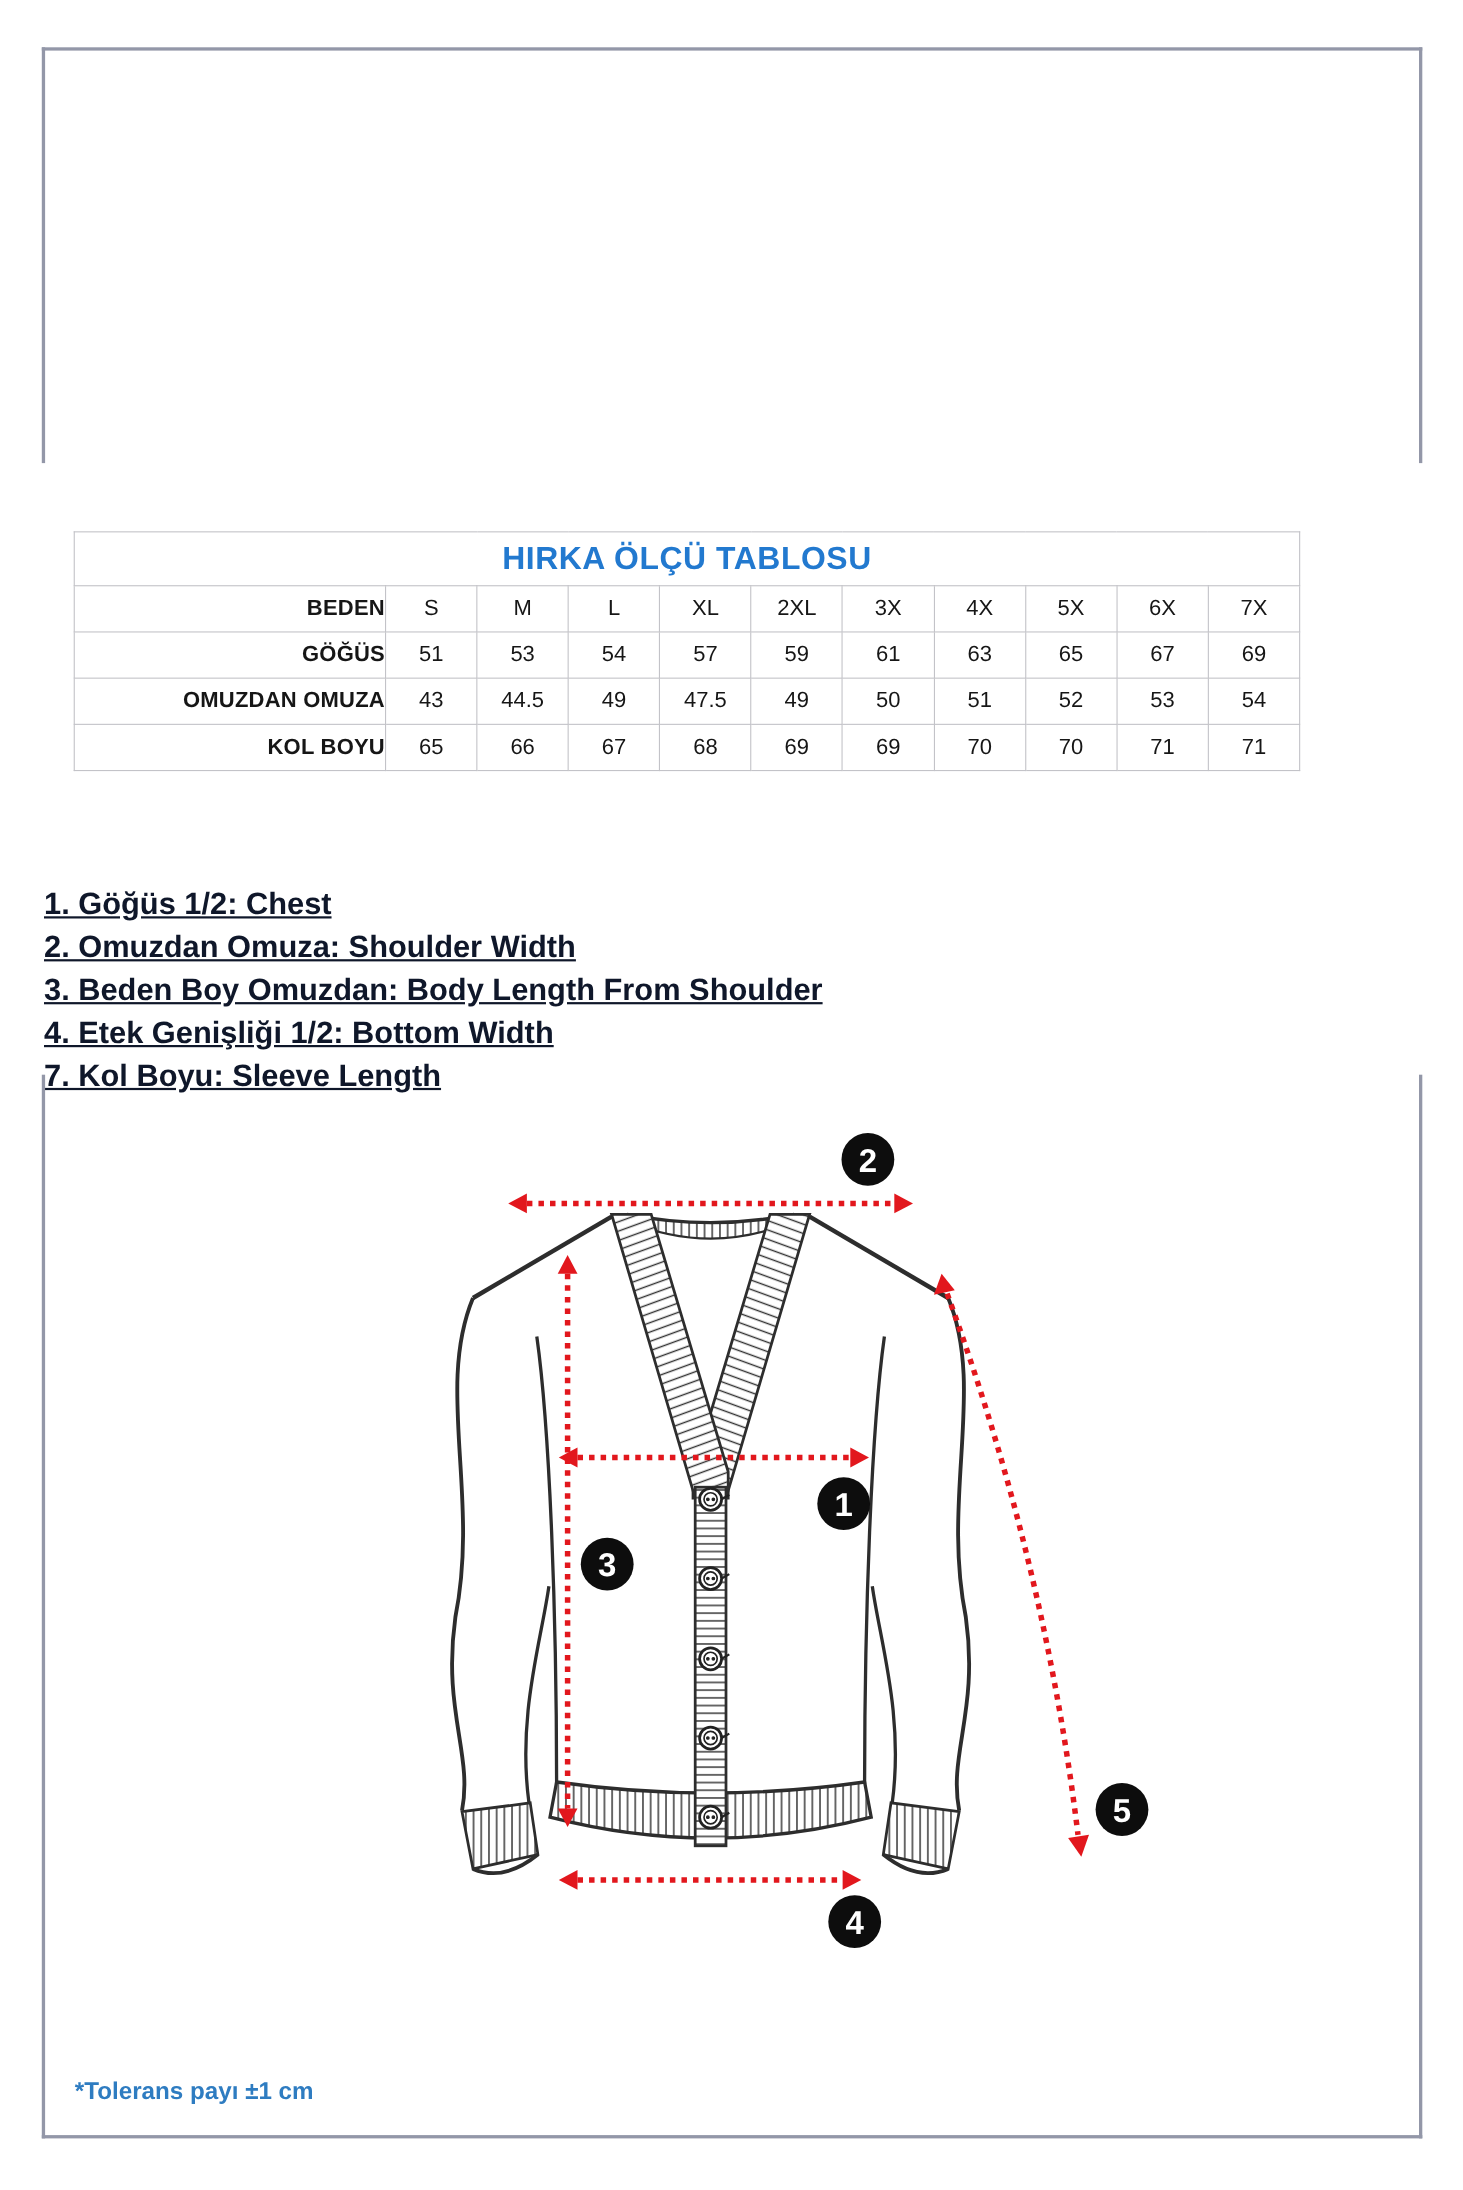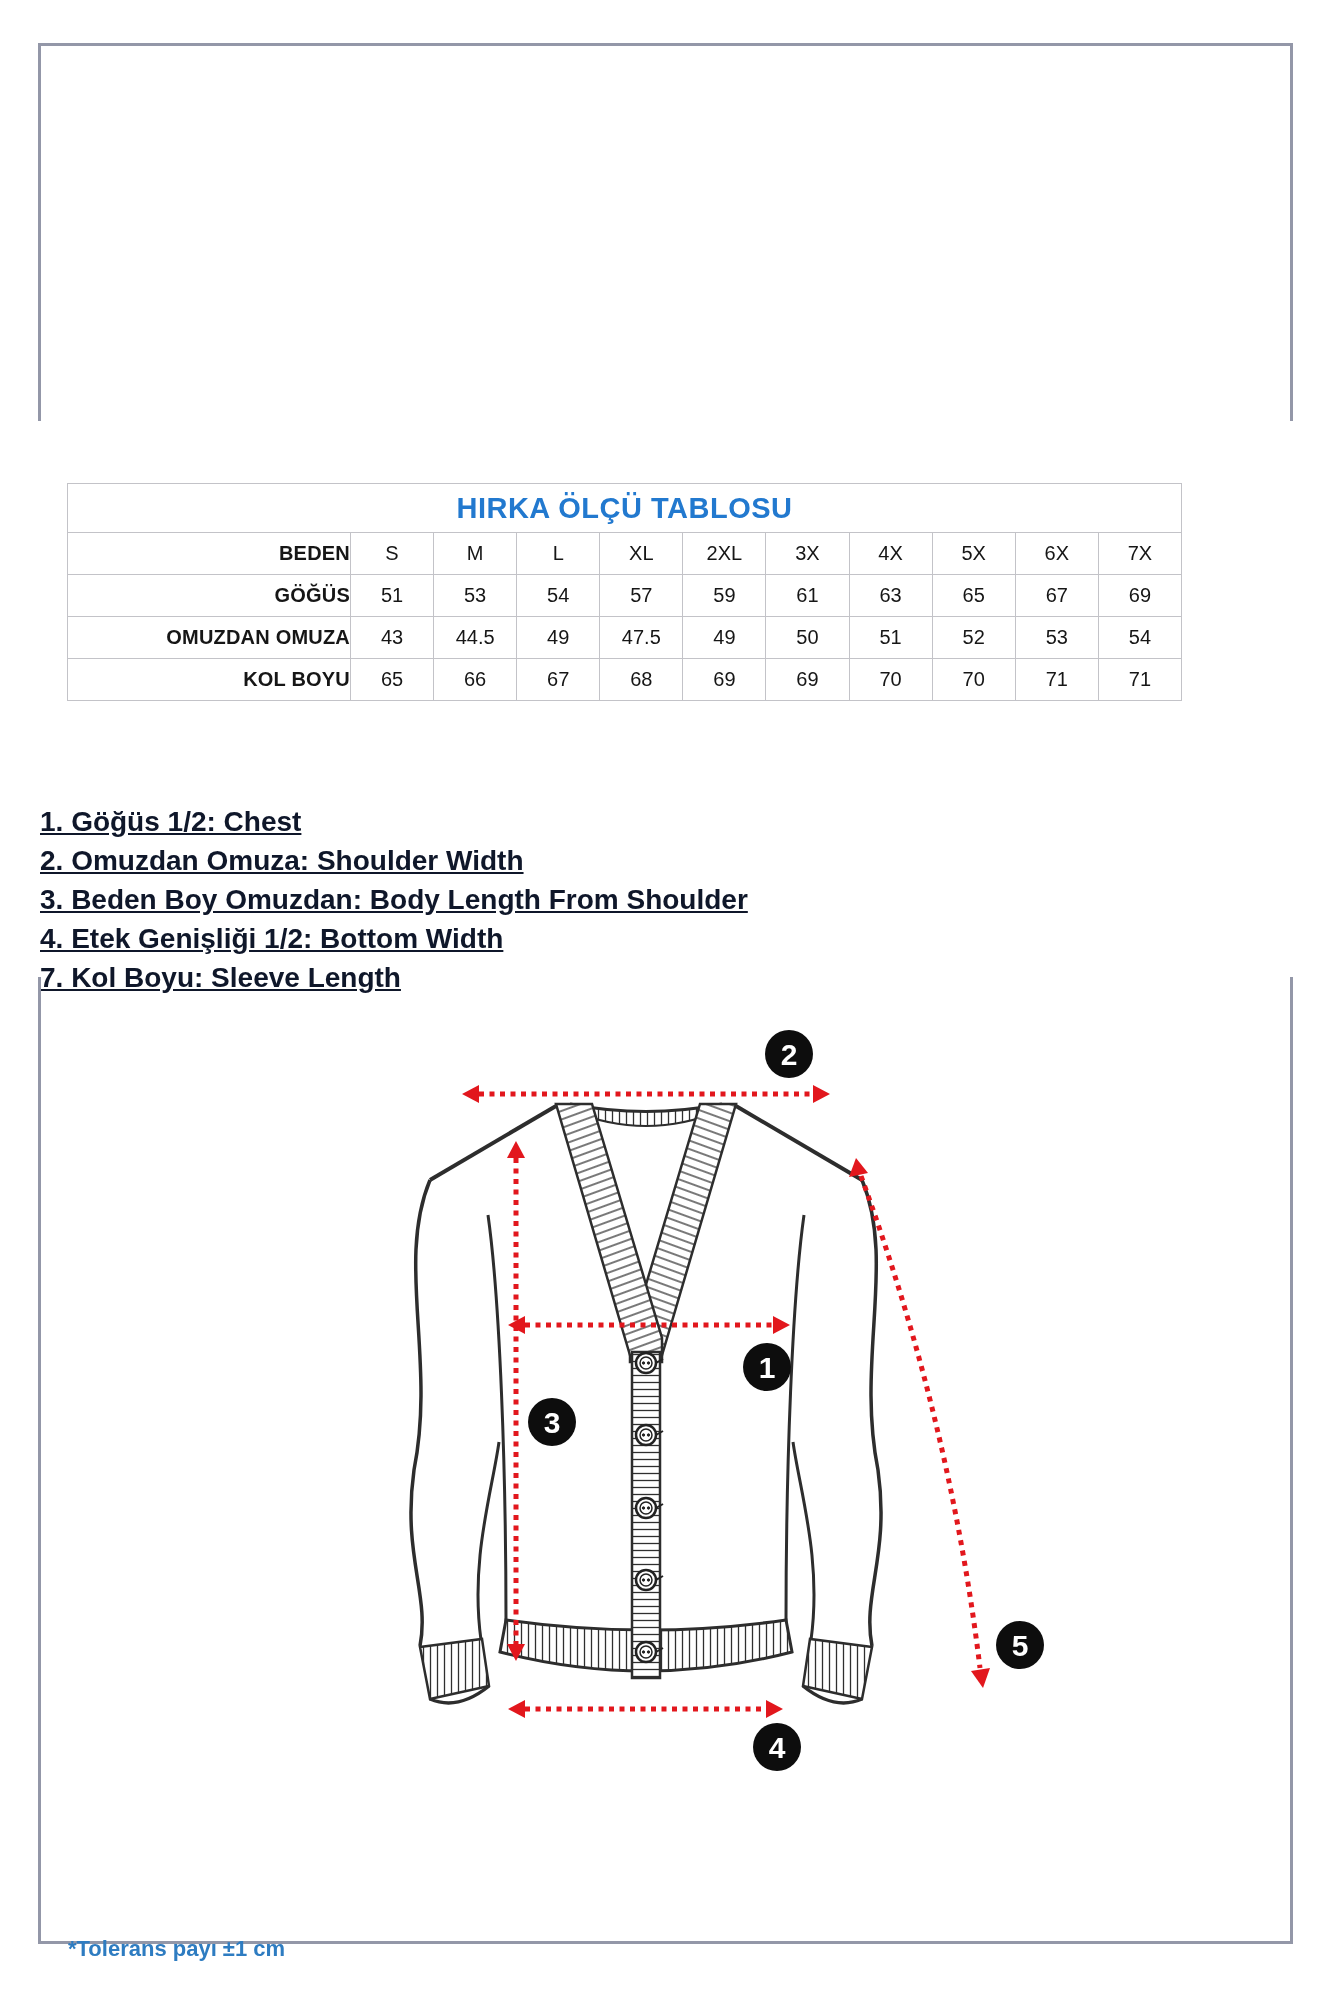--- a/index.html
+++ b/index.html
@@ -17,21 +17,21 @@
   table.size td.title-cell{height:48px;font-size:29px;font-weight:bold;color:#2279cf;letter-spacing:.5px;}
   table.size td.label{text-align:right;padding-left:12px;font-weight:bold;font-size:20px;letter-spacing:.2px;}
   table.size col.c-label{width:25.4%;}
   table.size col.c-val{width:7.46%;}
 
   
   .legend{left:40px;top:806px;width:700px;}
   .legend div{color:#0f172a;font-size:28px;font-weight:bold;height:22px;margin-bottom:17px;white-space:nowrap;text-decoration:underline;}
 
   
-  .footnote{left:68px;top:1888px;color:#2e7cc1;font-size:22px;font-weight:bold;margin-top:48px;}
+  .footnote{left:68px;top:1888px;color:#2e7cc1;font-size:22px;font-weight:bold;}
 
   
   .diagram{left:330px;top:1020px;width:720px;height:770px;}
   svg text.marker-num{font-family:"Liberation Sans",sans-serif;font-weight:bold;font-size:30px;fill:#ffffff;}
 </style>
 </head>
 <body>
 
 <div class="abs frame-top"></div>
 

